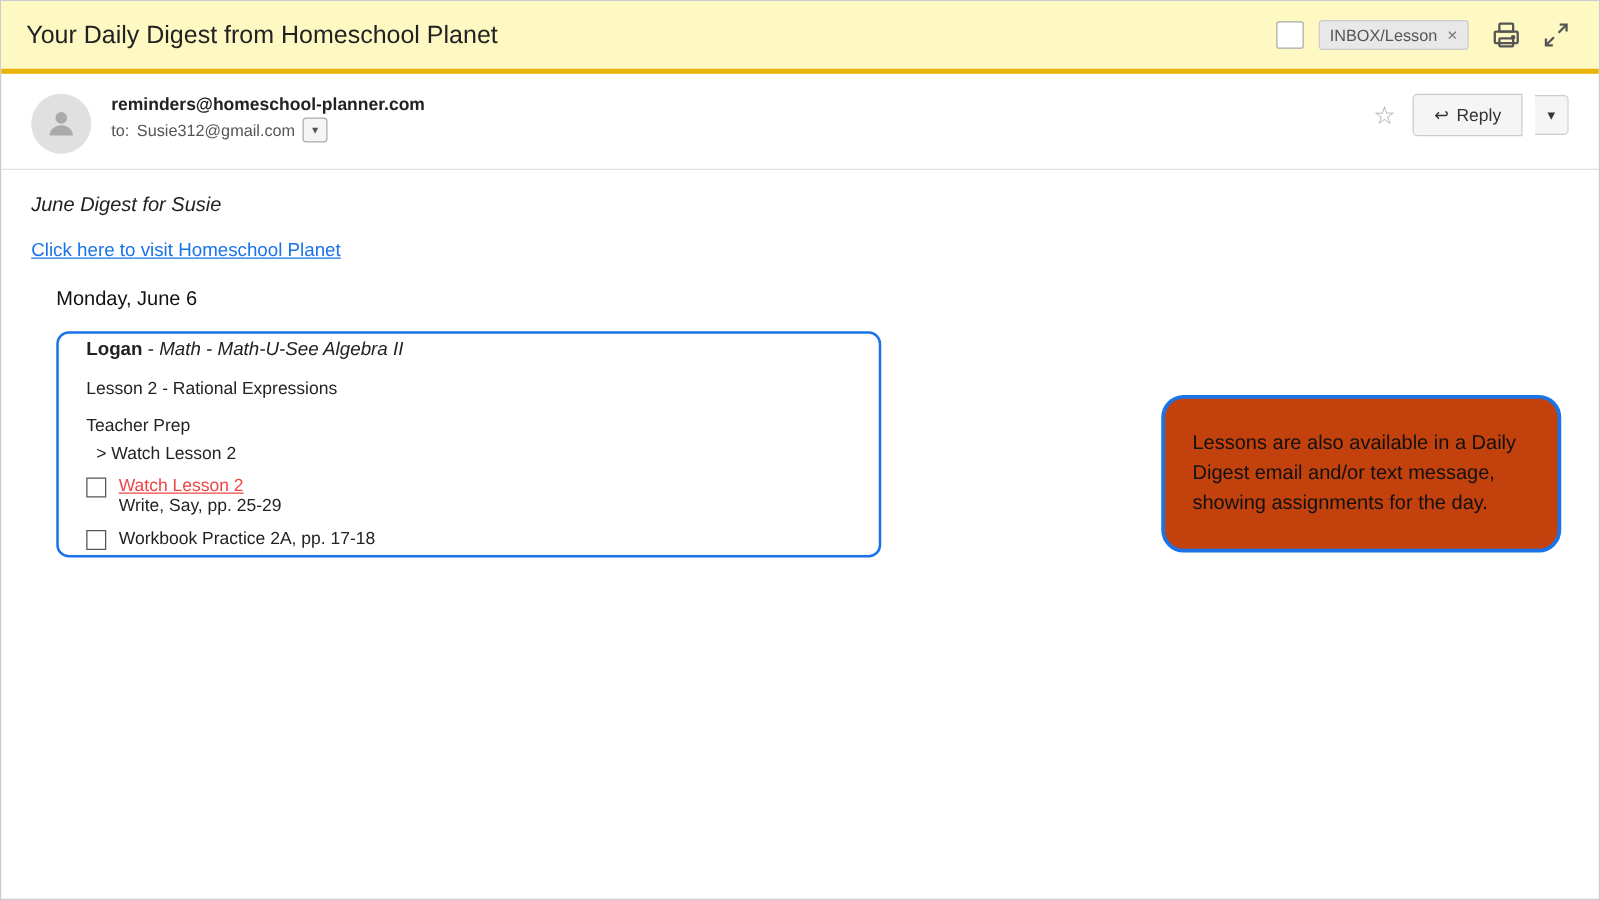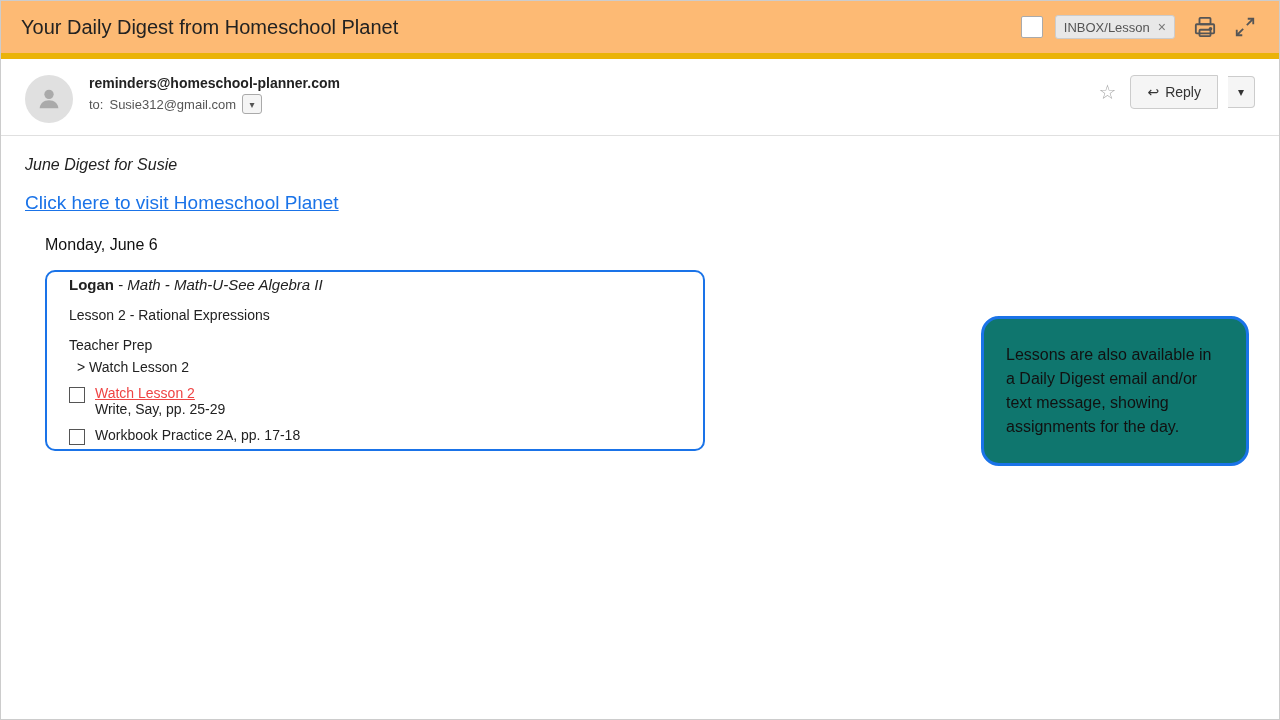--- a/index.html
+++ b/index.html
@@ -16,22 +16,22 @@
       height: 720px;
       display: flex;
       flex-direction: column;
       border: 1px solid #ccc;
     }
     
     .top-bar {
       display: flex;
       align-items: center;
       padding: 10px 20px;
-      border-bottom: 6px solid #eab308;
-      background: #fdba74;
+      border-bottom: 4px solid #eab308;
+      background: #fef9c3;
       min-height: 58px;
     }
     .email-title {
       font-size: 20px;
       font-weight: normal;
       color: #222;
       flex: 1;
     }
     .checkbox-area {
       width: 22px;
@@ -168,41 +168,41 @@
     }
     .daily-digest-title {
       font-style: italic;
       font-size: 16px;
       color: #222;
       margin-bottom: 18px;
     }
     .visit-link {
       color: #1a73e8;
       text-decoration: underline;
-      font-size: 19px;
+      font-size: 15px;
       cursor: pointer;
       display: inline-block;
       margin-bottom: 22px;
     }
     .date-heading {
       font-size: 16px;
       font-weight: normal;
       color: #111;
       margin-left: 20px;
       margin-bottom: 16px;
     }
     
     .tooltip-balloon {
       position: absolute;
       top: 180px;
       right: 30px;
-      width: 268px;
+      width: 320px;
       border: 3px solid #1a73e8;
       border-radius: 18px;
-      background: #0f766e;
+      background: #c2410c;
       padding: 24px 22px;
       font-size: 16px;
       color: #111;
       line-height: 1.5;
     }
     
     .assignment-card {
       border: 2.5px solid #1a73e8;
       border-radius: 10px;
       padding: 4px 22px;

